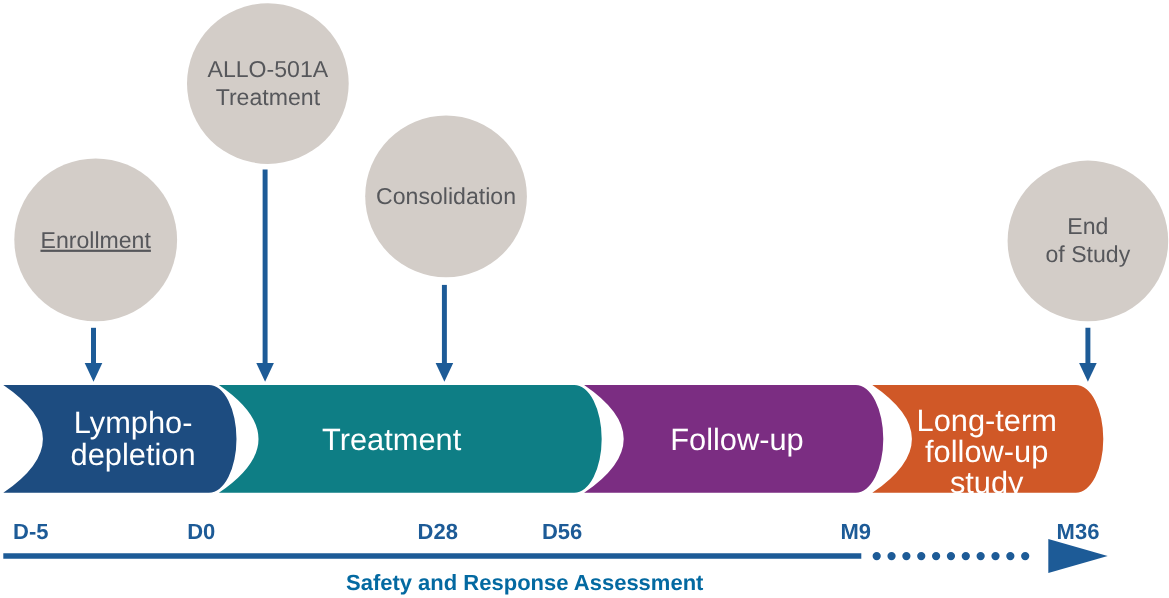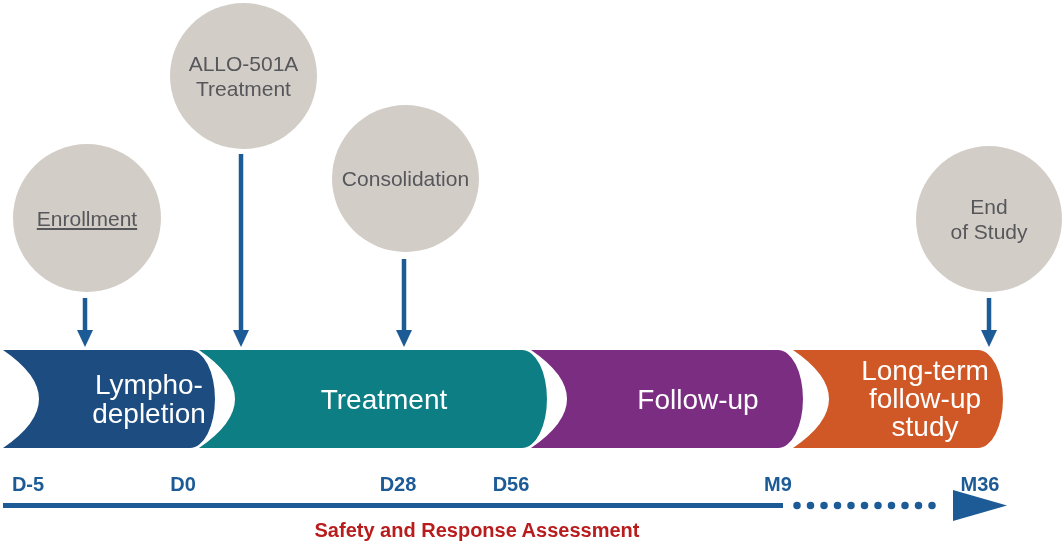--- a/index.html
+++ b/index.html
@@ -14,37 +14,37 @@
     display:flex;flex-direction:column;align-items:center;justify-content:center;
     font-size:21px;line-height:25px;text-align:right;
   }
   .circle-enrollment{left:13px;top:144px;width:148px;height:148px;text-decoration:underline;}
   .circle-allo{left:170px;top:3px;width:147px;height:146px;}
   .circle-consolidation{left:332px;top:105px;width:147px;height:147px;}
   .circle-end{left:916px;top:146px;width:146px;height:146px;}
   
   .phase-label{
     position:absolute;transform:translateX(-50%);color:#ffffff;
-    font-size:28px;line-height:29px;text-align:center;white-space:nowrap;margin-left:28px;
+    font-size:28px;line-height:29px;text-align:center;white-space:nowrap;
   }
   .lbl-lympho{left:121px;top:370px;}
   .lbl-treatment{left:356px;top:385px;}
   .lbl-follow{left:670px;top:385px;}
-  .lbl-longterm{left:897px;top:357px;line-height:28px;}
+  .lbl-longterm{left:897px;top:369px;line-height:28px;}
   
   .tick{
     position:absolute;transform:translateX(-50%);top:459px;color:#1d5b97;
     font-size:20px;font-weight:bold;white-space:nowrap;margin-top:14px;
   }
   .tick-0{left:28px;} .tick-1{left:183px;} .tick-2{left:398px;}
   .tick-3{left:511px;} .tick-4{left:778px;} .tick-5{left:980px;}
   
   .assessment-label{
     position:absolute;transform:translateX(-50%);left:477px;top:519px;
-    color:#b91c1c;font-size:20px;font-weight:bold;white-space:nowrap;
+    color:#0369a1;font-size:20px;font-weight:bold;white-space:nowrap;
   }
   .arrow-line{stroke:#1d5b97;stroke-width:4.5;}
   .arrow-head{fill:#1d5b97;}
   .assess-solid{stroke:#1d5b97;stroke-width:5;}
   .assess-dotted{stroke:#1d5b97;stroke-width:7.5;stroke-dasharray:0 13.5;stroke-linecap:round;}
 </style>
 </head>
 <body>
 
 <div class="stage">

